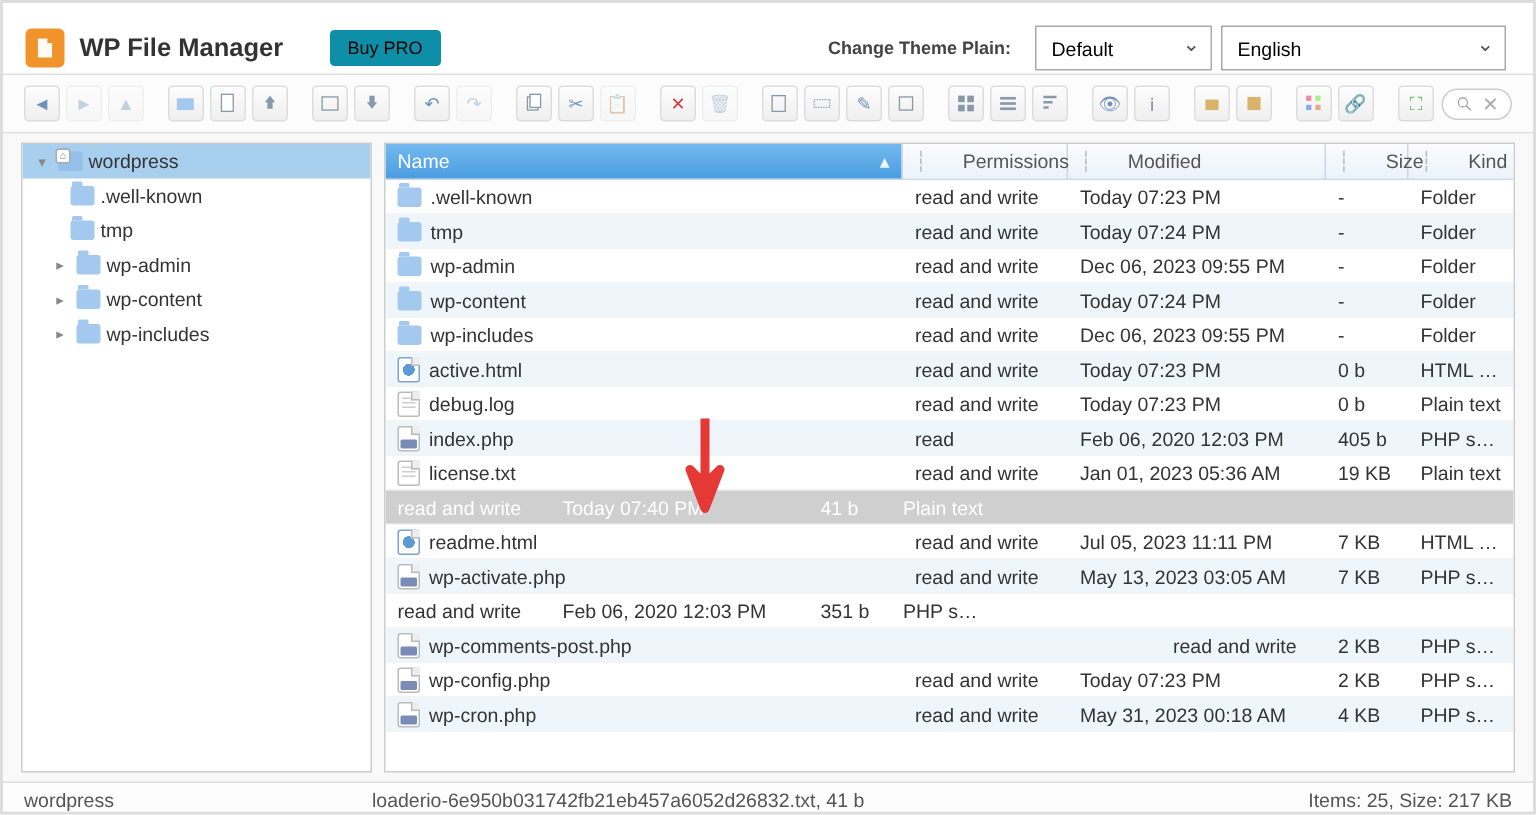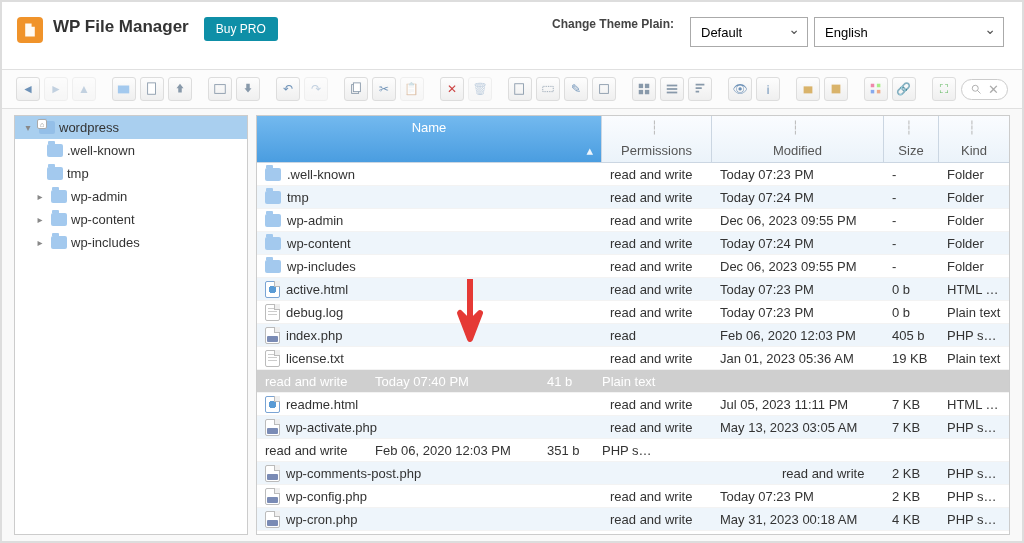--- a/index.html
+++ b/index.html
@@ -1,21 +1,21 @@
 <!DOCTYPE html>
 <html><head>
 <meta charset="utf-8">
 <style>
 * { box-sizing: border-box; margin: 0; padding: 0; font-family: -apple-system, BlinkMacSystemFont, "Segoe UI", Arial, sans-serif; font-size: 13px; }
 body { background: #f9f9f9; width: 1024px; height: 543px; overflow: hidden; border: 2px solid #ddd; }
-.header { display: flex; align-items: flex-start; padding: 15px 18px 22px 15px; background: #fff; border-bottom: 1px solid #e0e0e0; }
+.header { display: flex; align-items: center; padding: 15px 18px 2px 15px; background: #fff; border-bottom: 1px solid #e0e0e0; }
 .logo { width: 26px; height: 26px; background: #f0932b; border-radius: 4px; position: relative; margin-right: 10px; }
 .logo::before { content: ""; position: absolute; left: 5px; top: 5px; width: 16px; height: 16px; background: #fff; clip-path: polygon(20% 10%, 60% 10%, 60% 30%, 80% 30%, 80% 90%, 20% 90%); opacity:.95; }
 .title { font-size: 17px; font-weight: 600; color: #333; margin-right: 15px; }
-.buy-pro { background: #0e8fa7; color: #ffffff; border: none; padding: 5px 12px; border-radius: 3px; font-size: 12px; cursor: pointer; }
+.buy-pro { background: #0e8fa7; color: #000000; border: none; padding: 5px 12px; border-radius: 3px; font-size: 12px; cursor: pointer; margin-left: 16px; }
 .spacer { flex: 1; }
 .theme-label { color: #444; font-size: 12px; margin-right: 10px; font-weight: 600; }
 .select { height: 30px; border: 1px solid #aaa; background: #fff; padding: 4px 28px 4px 10px; margin-left: 6px; min-width: 118px; appearance: none; position: relative; }
 .select-wrap { position: relative; display: inline-block; }
 .select-wrap::after { content: "⌄"; position: absolute; right: 8px; top: 4px; pointer-events: none; color: #555; font-size: 14px; }
 .sel-english { min-width: 190px; }
 .toolbar { display: flex; align-items: center; padding: 7px 14px; gap: 4px; background: #fcfcfc; border-bottom: 1px solid #e0e0e0; }
 .tbtn { width: 24px; height: 24px; border: 1px solid #ddd; background: linear-gradient(#fdfdfd,#efefef); border-radius: 3px; display:flex; align-items:center; justify-content:center; color:#6e92b8; cursor:pointer; font-size:12px;}
 .tsep { width: 8px; }
 .tbtn svg { width:14px; height:14px; }
@@ -26,21 +26,21 @@
 .tree-root { background: #a9cfef; padding: 4px 6px; display:flex; align-items:center; gap:4px; color:#333;}
 .tree-item { padding: 4px 6px 4px 0; display:flex; align-items:center; gap:4px; cursor:pointer; color:#333;}
 .expander{ width:14px; text-align:center; color:#888; font-size:10px;}
 .folder-icon{ width:16px; height:13px; background:#a3c9ee; border-radius:2px; position:relative;}
 .folder-icon::before{content:"";position:absolute;top:-3px;left:1px;width:7px;height:3px;background:#a3c9ee;border-radius:1px 1px 0 0;}
 .folder-icon.home{background:#94bfe8;}
 .home-badge{position:absolute;left:-2px;top:-2px;width:10px;height:10px;background:#fff;border:1px solid #aaa;border-radius:2px;font-size:7px;display:flex;align-items:center;justify-content:center;color:#888;}
 .list-pane { flex:1; margin: 6px 12px 6px 4px; border:1px solid #ccc; background:#fff; display:flex; flex-direction:column; overflow:hidden;}
 .list-header{ display:flex; background:linear-gradient(#fafcff,#ebf3fa); border-bottom:1px solid #cbd6e2; color:#555; font-size:12px;}
 .list-header .hcell:first-child{background: linear-gradient(#73b9ef, #4a9de0);color:#fff;font-weight:400;}
-.hcell{ padding:4px 8px; border-right:1px solid #cbd6e2; display:flex; align-items:center; gap:8px;flex-direction:column;}
+.hcell{ padding:4px 8px; border-right:1px solid #cbd6e2; display:flex; align-items:flex-start; gap:20px;}
 .hcell .sort{margin-left:auto;opacity:.9;}
 .c-name{ flex:1; min-width:0;}
 .c-perm{ width:110px;}
 .c-mod{ width:172px;}
 .c-size{ width:55px;}
 .c-kind{ width:70px; border-right:none;}
 .list-body{ flex:1; overflow:auto;}
 .row{ display:flex; align-items:center; height:23px; border-bottom:1px solid #f3f3f3; cursor:pointer;}
 .row:nth-child(even){ background:#eef5fb;}
 .row.selected{ background:#cfcfcf !important; color:#fff;}

